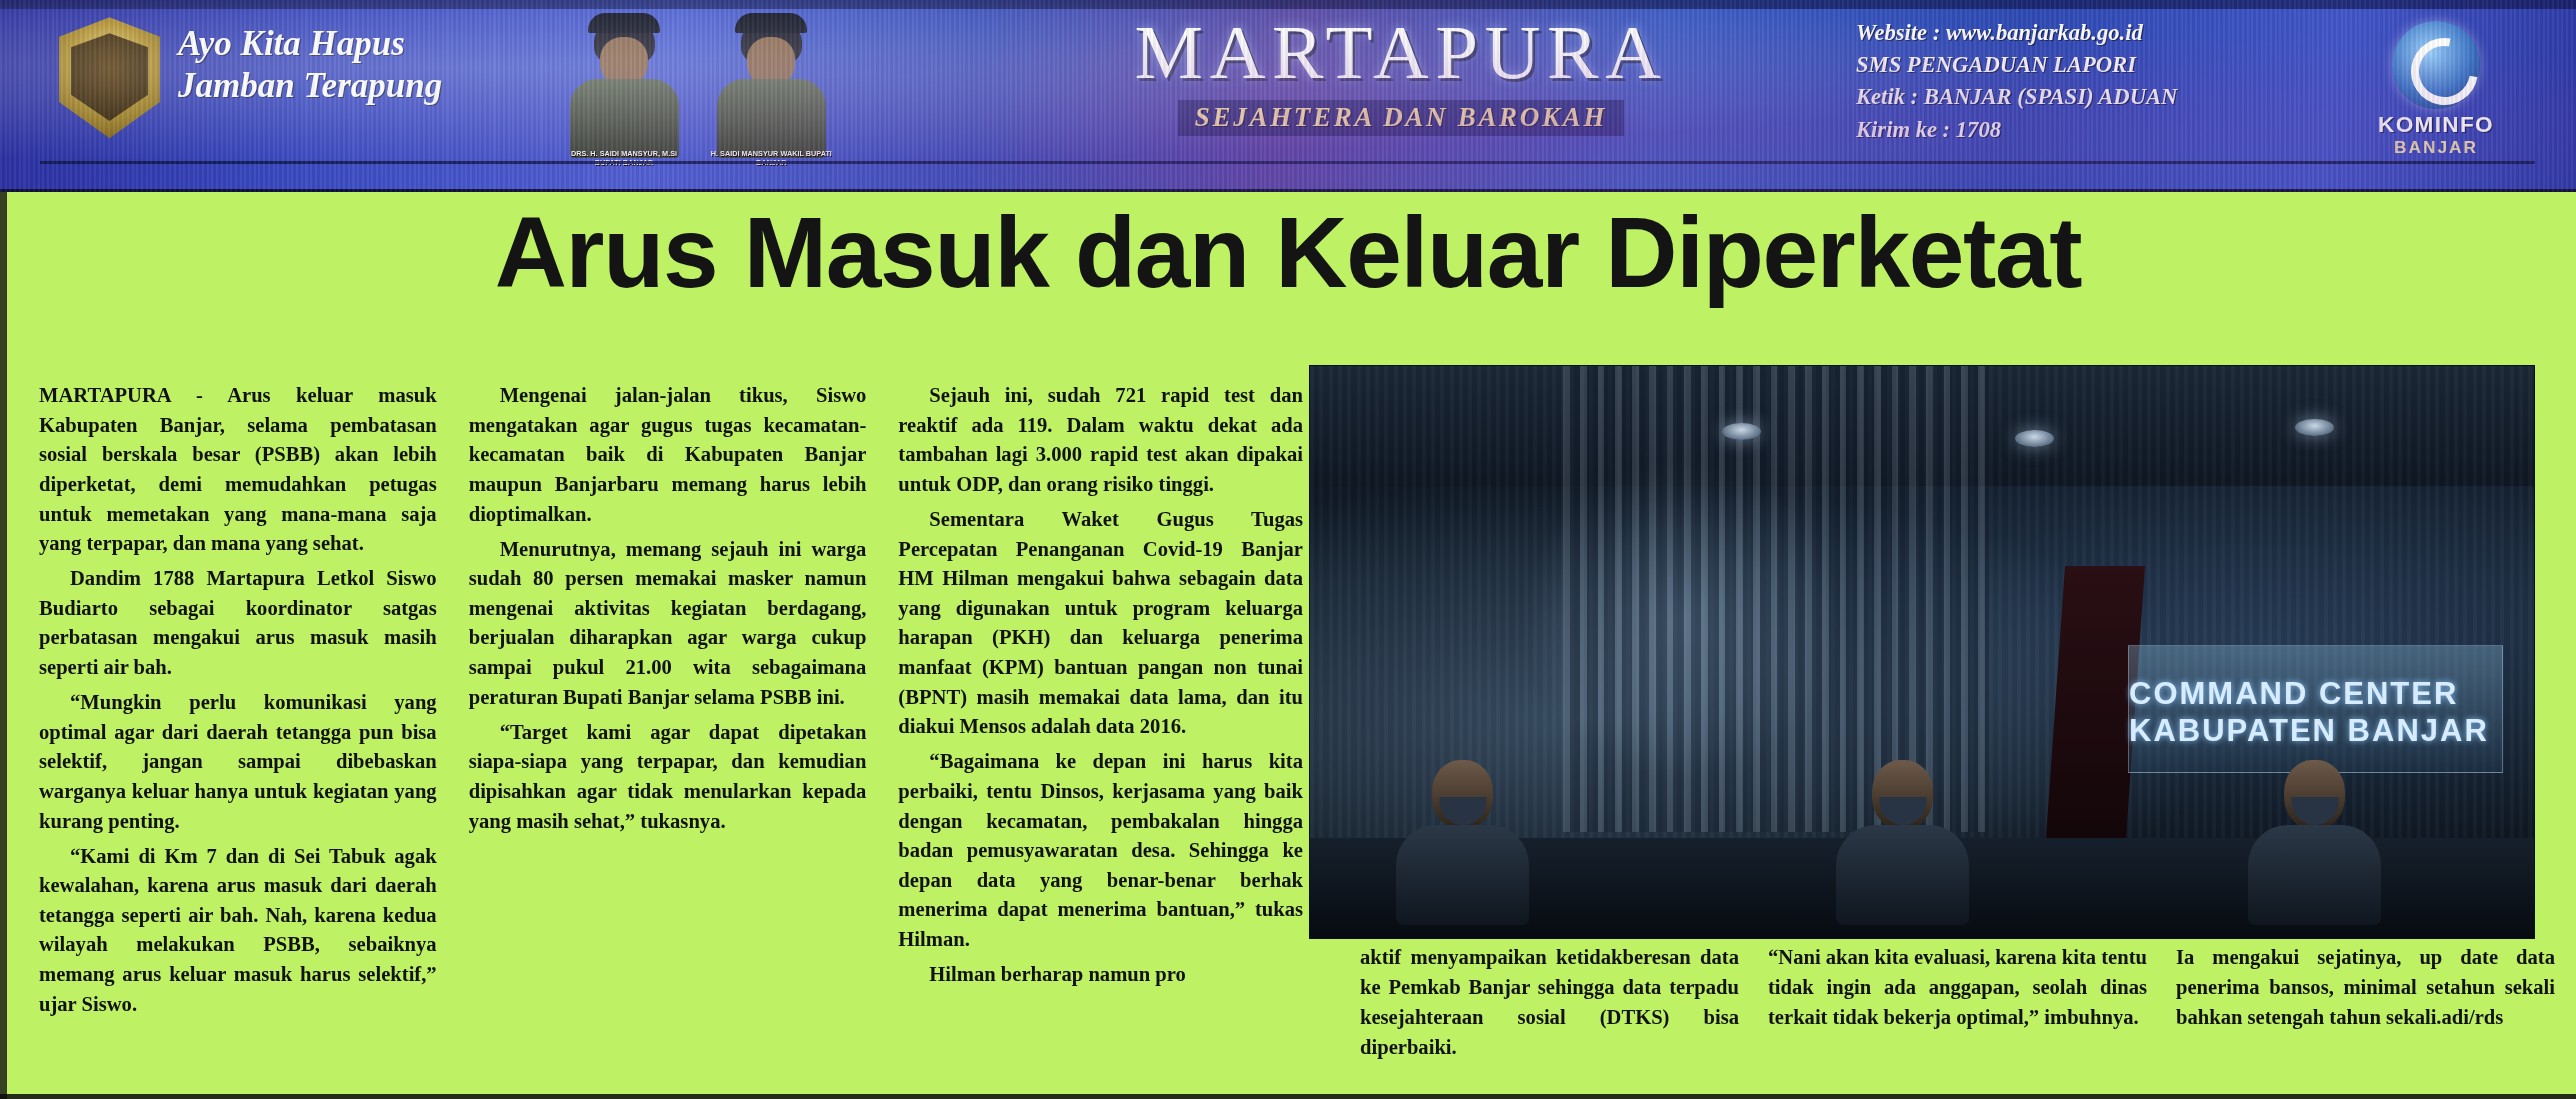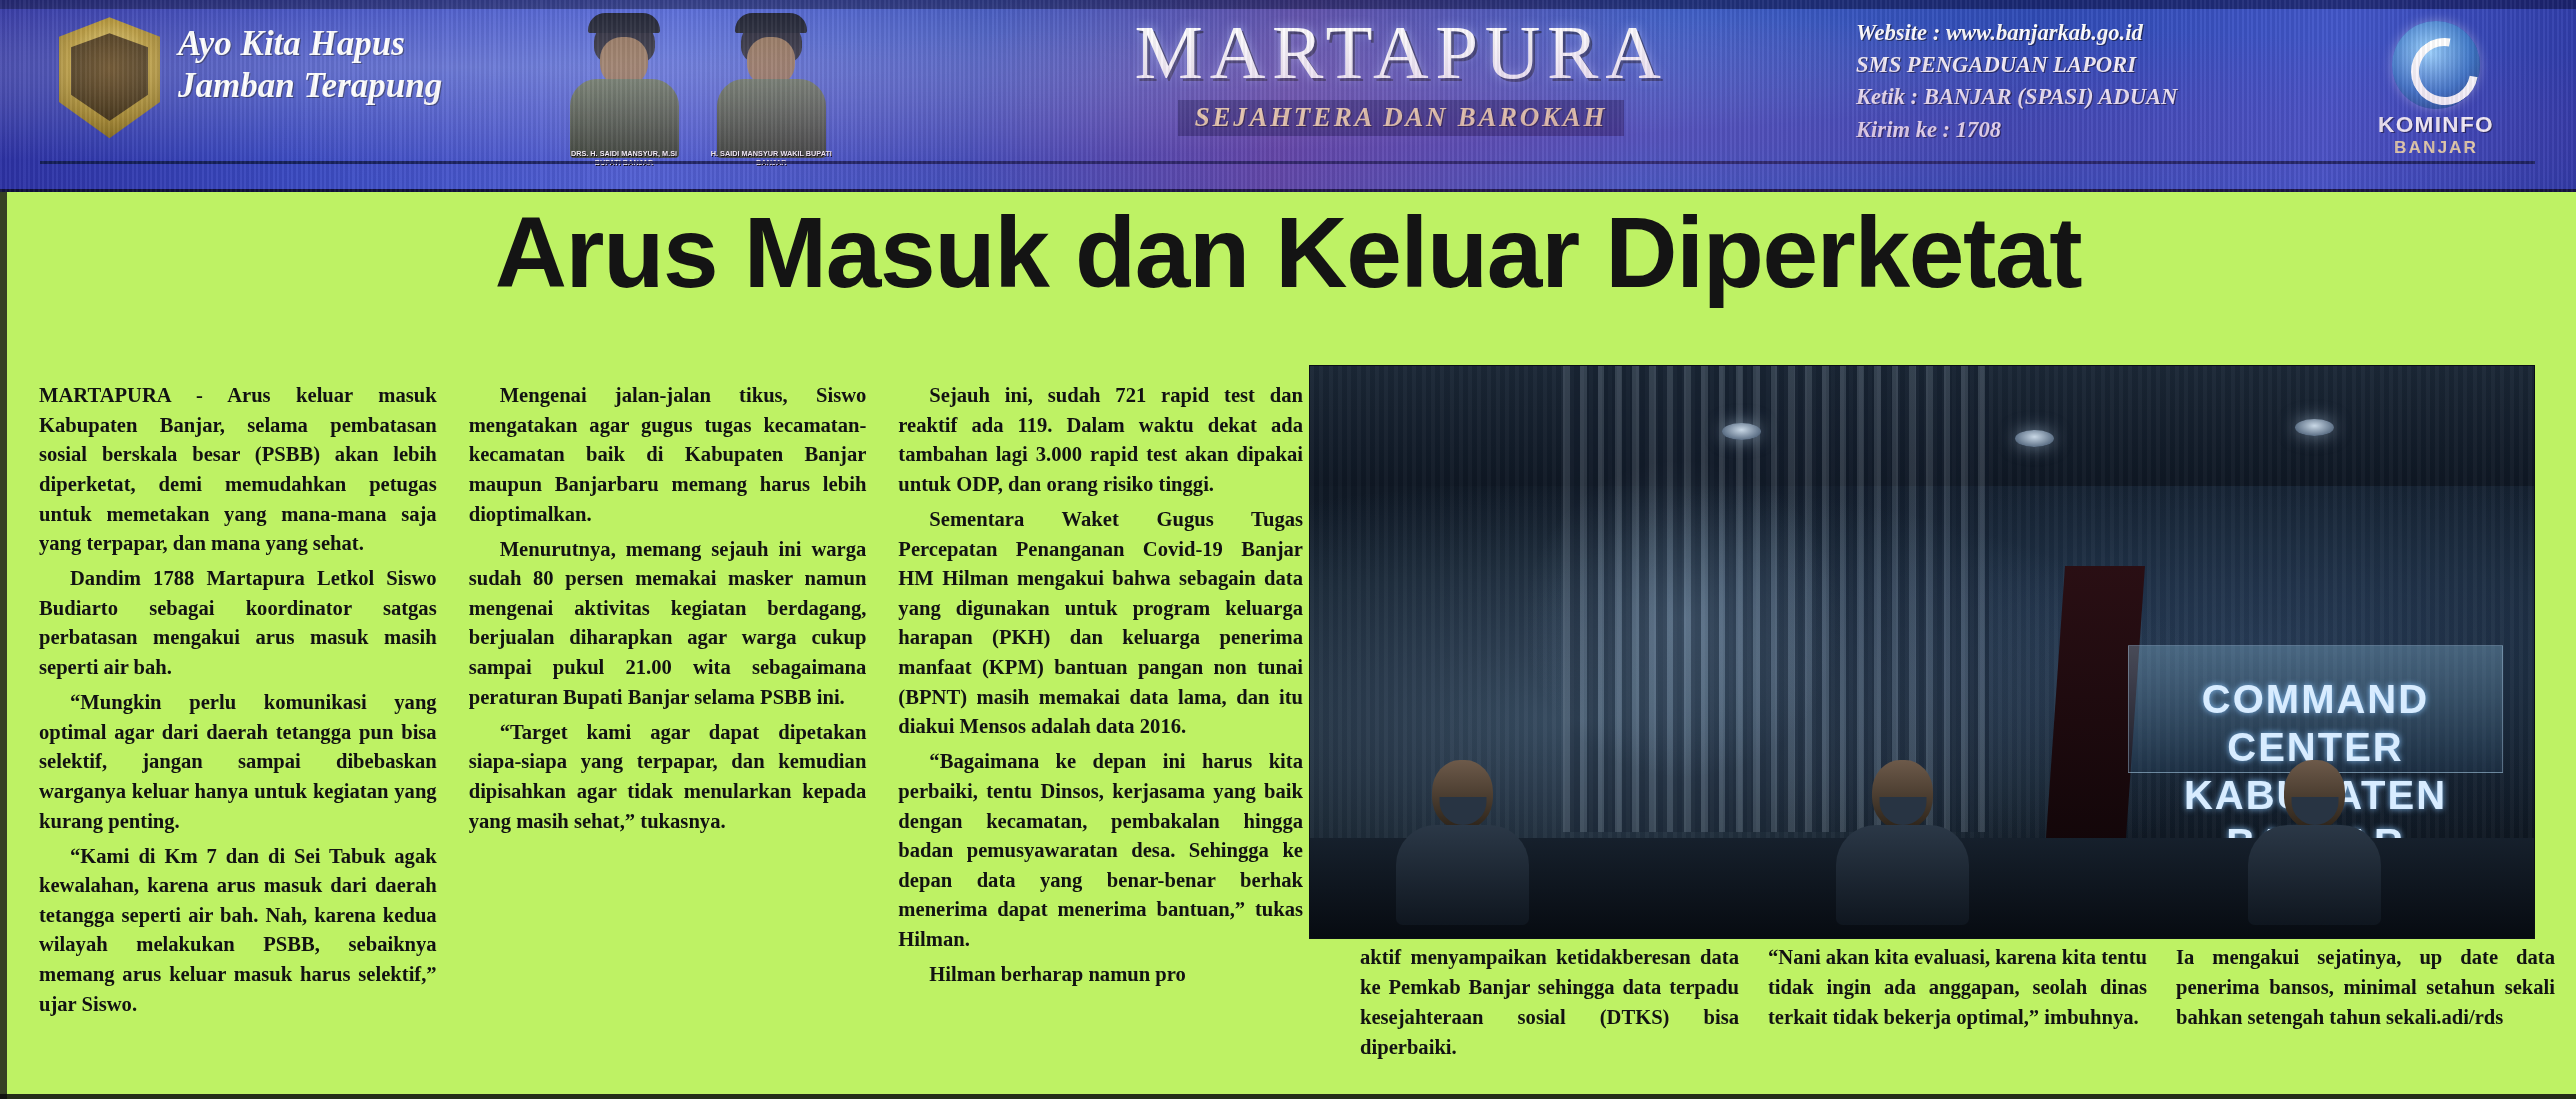--- a/index.html
+++ b/index.html
@@ -337,25 +337,24 @@
   .photo .screen {
     position: absolute;
     left: 818px; top: 279px;
     width: 373px; height: 126px;
     background: linear-gradient(180deg, rgba(140,190,220,0.35), rgba(40,70,100,0.3));
     border: 1.3px solid rgba(190,220,245,0.35);
   }
   .photo .screen-text {
     position: absolute;
     left: 0; right: 0; top: 29px;
-    text-align: center;
     color: #d8ecff;
     font-family: "Liberation Sans", sans-serif;
     font-weight: bold;
-    font-size: 40px;
+    font-size: 31px;
     line-height: 1.2;
     letter-spacing: 2px;
     text-shadow: 0 0 6.7px rgba(140,200,255,0.9);
   }
   .photo .desk {
     position: absolute;
     left: 0; bottom: 0;
     width: 100%; height: 100px;
     background: linear-gradient(180deg, #16202c 0%, #070b11 100%);
   }

